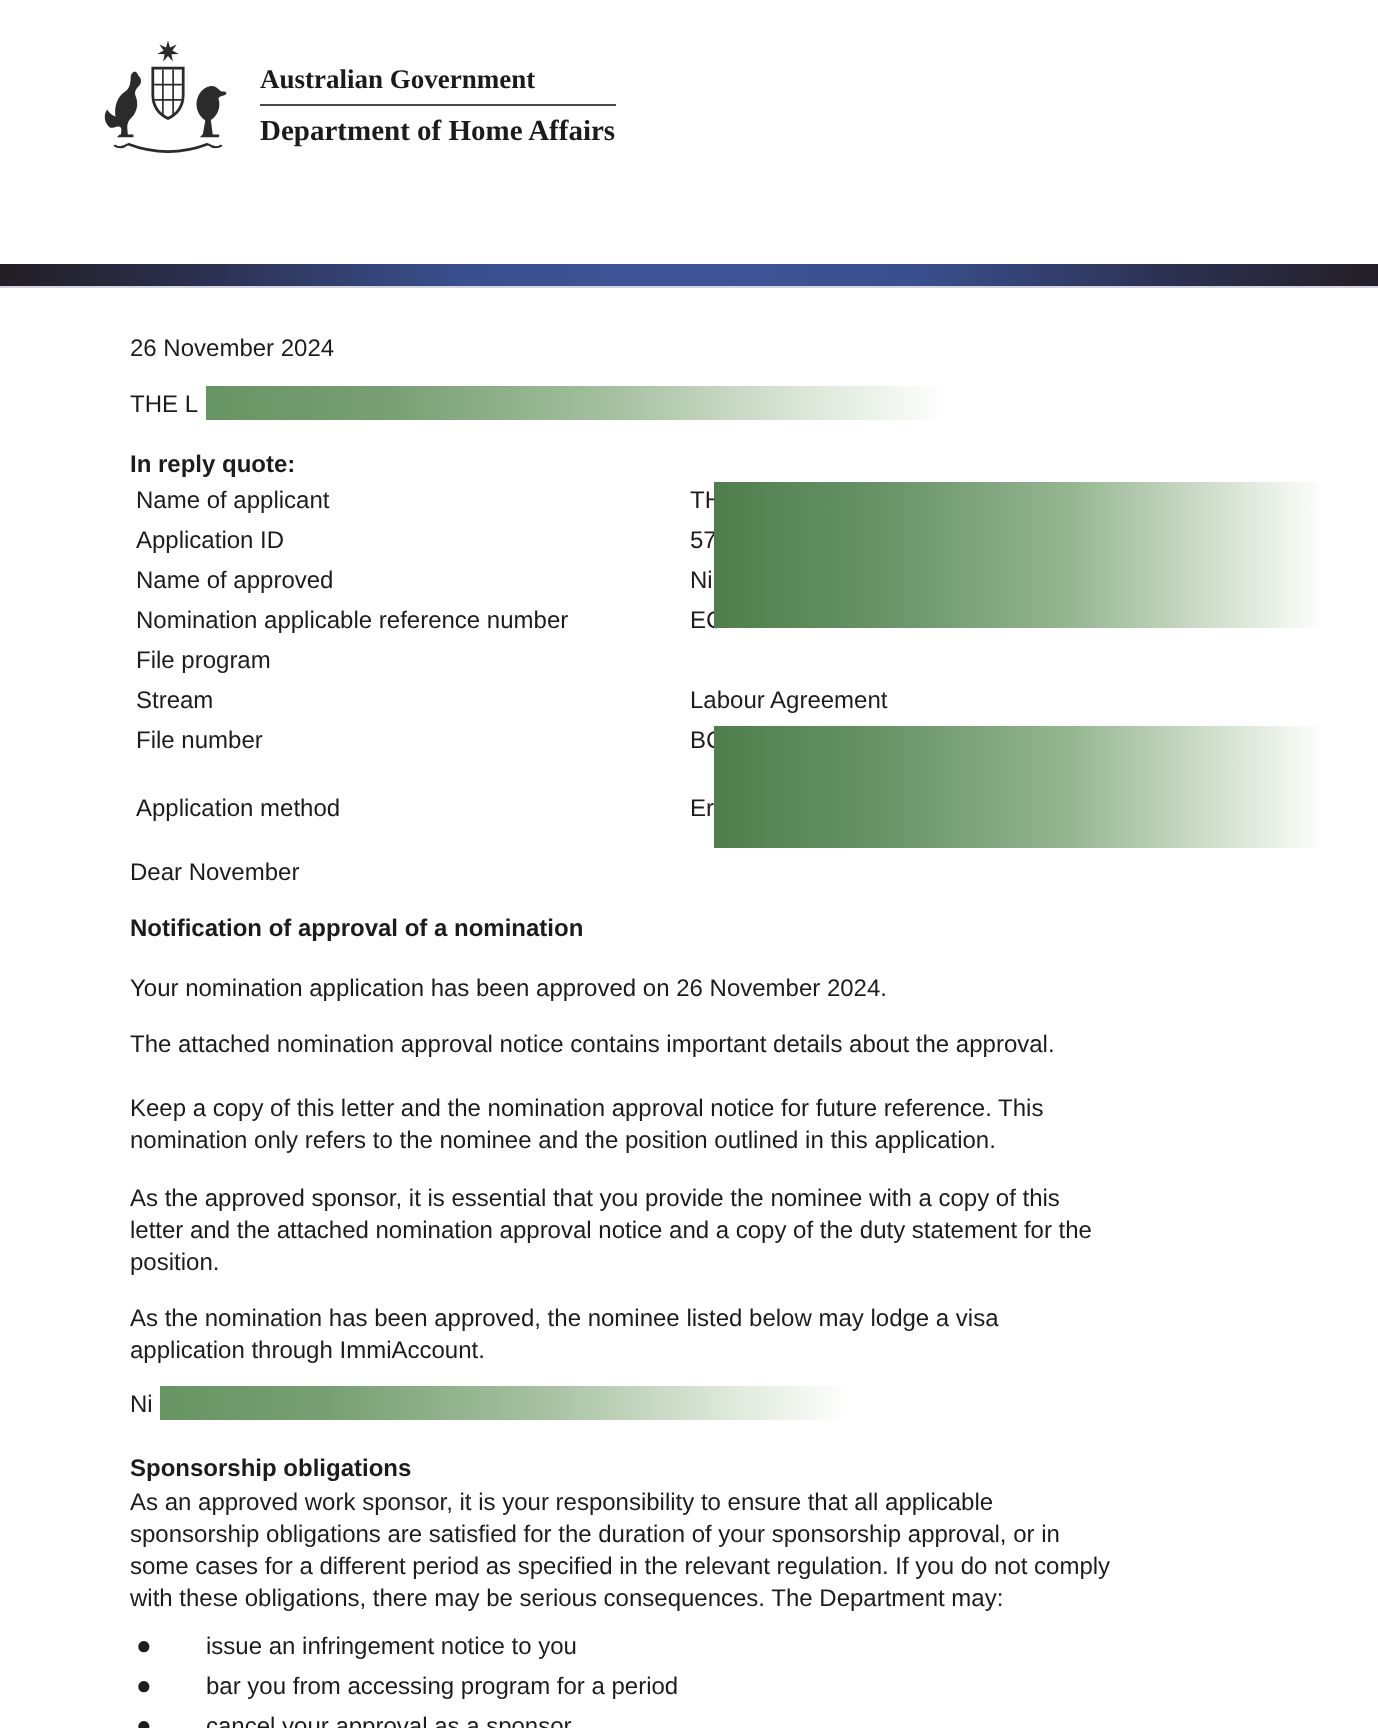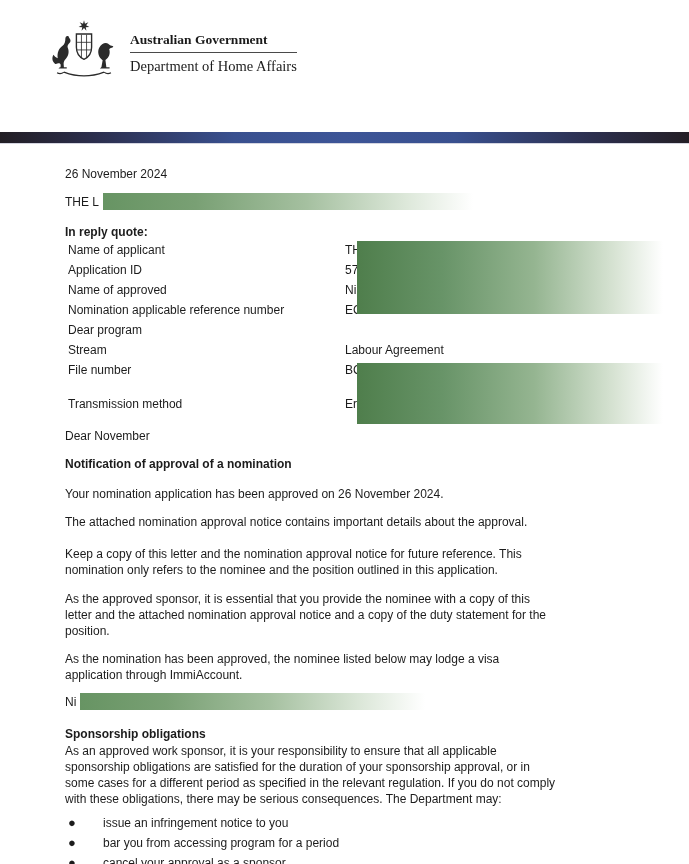--- a/index.html
+++ b/index.html
@@ -15,21 +15,21 @@
   .letterhead{position:relative;height:132px;background:#fff;}
   .crest{position:absolute;left:46px;top:14px;width:76px;height:76px;}
   .dept-titles{position:absolute;left:130px;top:32px;display:inline-block;}
   .gov-title{
     display:block;font-family:"Liberation Serif","DejaVu Serif",serif;
     font-weight:bold;font-size:13.5px;line-height:15px;color:#1b1b1b;
     padding-bottom:5px;border-bottom:1.5px solid #4a4a4a;white-space:nowrap;
   }
   .dept-title{
     display:block;font-family:"Liberation Serif","DejaVu Serif",serif;
-    font-weight:normal;font-size:14.5px;line-height:16px;color:#1b1b1b;
+    font-weight:bold;font-size:14.5px;line-height:16px;color:#1b1b1b;
     margin-top:5px;white-space:nowrap;
   }
   .brand-bar{
     height:11px;width:689px;
     background:linear-gradient(to right,
       #221e24 0%, #2c2f4e 14%, #39508f 34%, #3d5597 50%,
       #39508f 66%, #2c2f4e 86%, #241f26 100%);
     border-bottom:1px solid #d4d5e0;
   }
 
@@ -126,33 +126,33 @@
       </div>
       <div class="frow">
         <span class="flabel">Name of approved</span>
         <span class="fvalue">Ni</span>
       </div>
       <div class="frow">
         <span class="flabel">Nomination applicable reference number</span>
         <span class="fvalue">EC</span>
       </div>
       <div class="frow">
-        <span class="flabel">Dear program</span>
+        <span class="flabel">File program</span>
       </div>
       <div class="frow">
         <span class="flabel">Stream</span>
         <span class="fvalue">Labour Agreement</span>
       </div>
       <div class="frow">
         <span class="flabel">File number</span>
         <span class="fvalue">BC</span>
       </div>
       <div class="fgap"></div>
       <div class="frow">
-        <span class="flabel">Transmission method</span>
+        <span class="flabel">Application method</span>
         <span class="fvalue">Er</span>
       </div>
 
       <div class="redact-block block-b"></div>
       <div class="redact-block block-c"></div>
     </div>
 
     <p class="salutation">Dear November</p>
 
     <p class="letter-heading">Notification of approval of a nomination</p>

